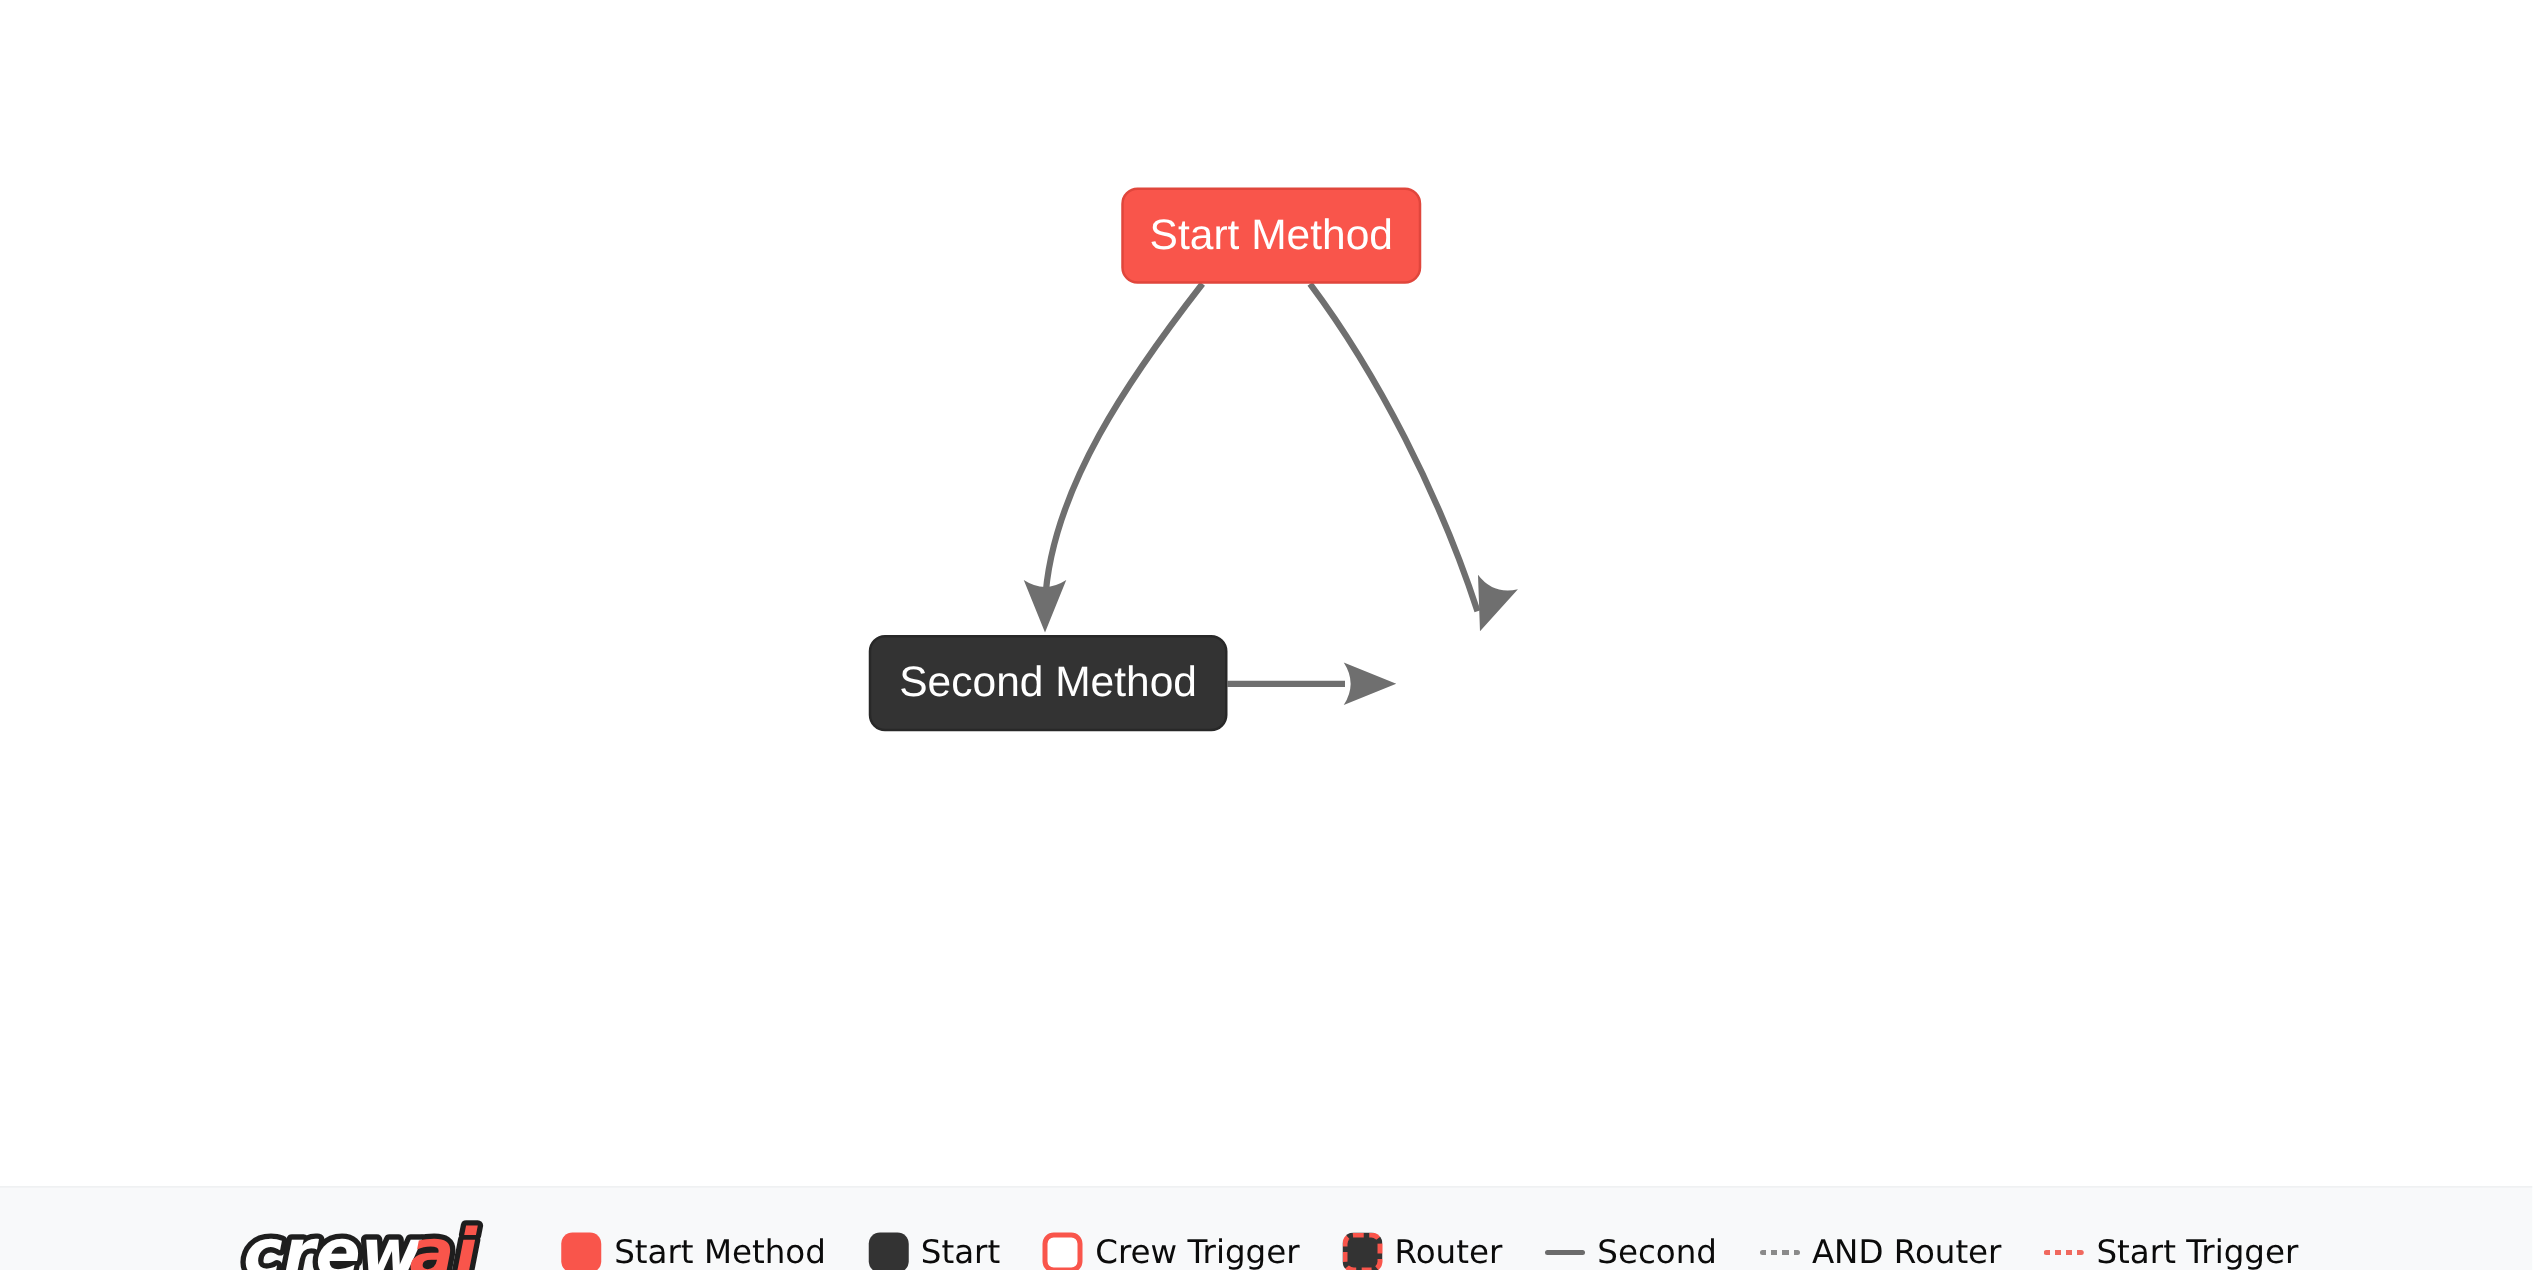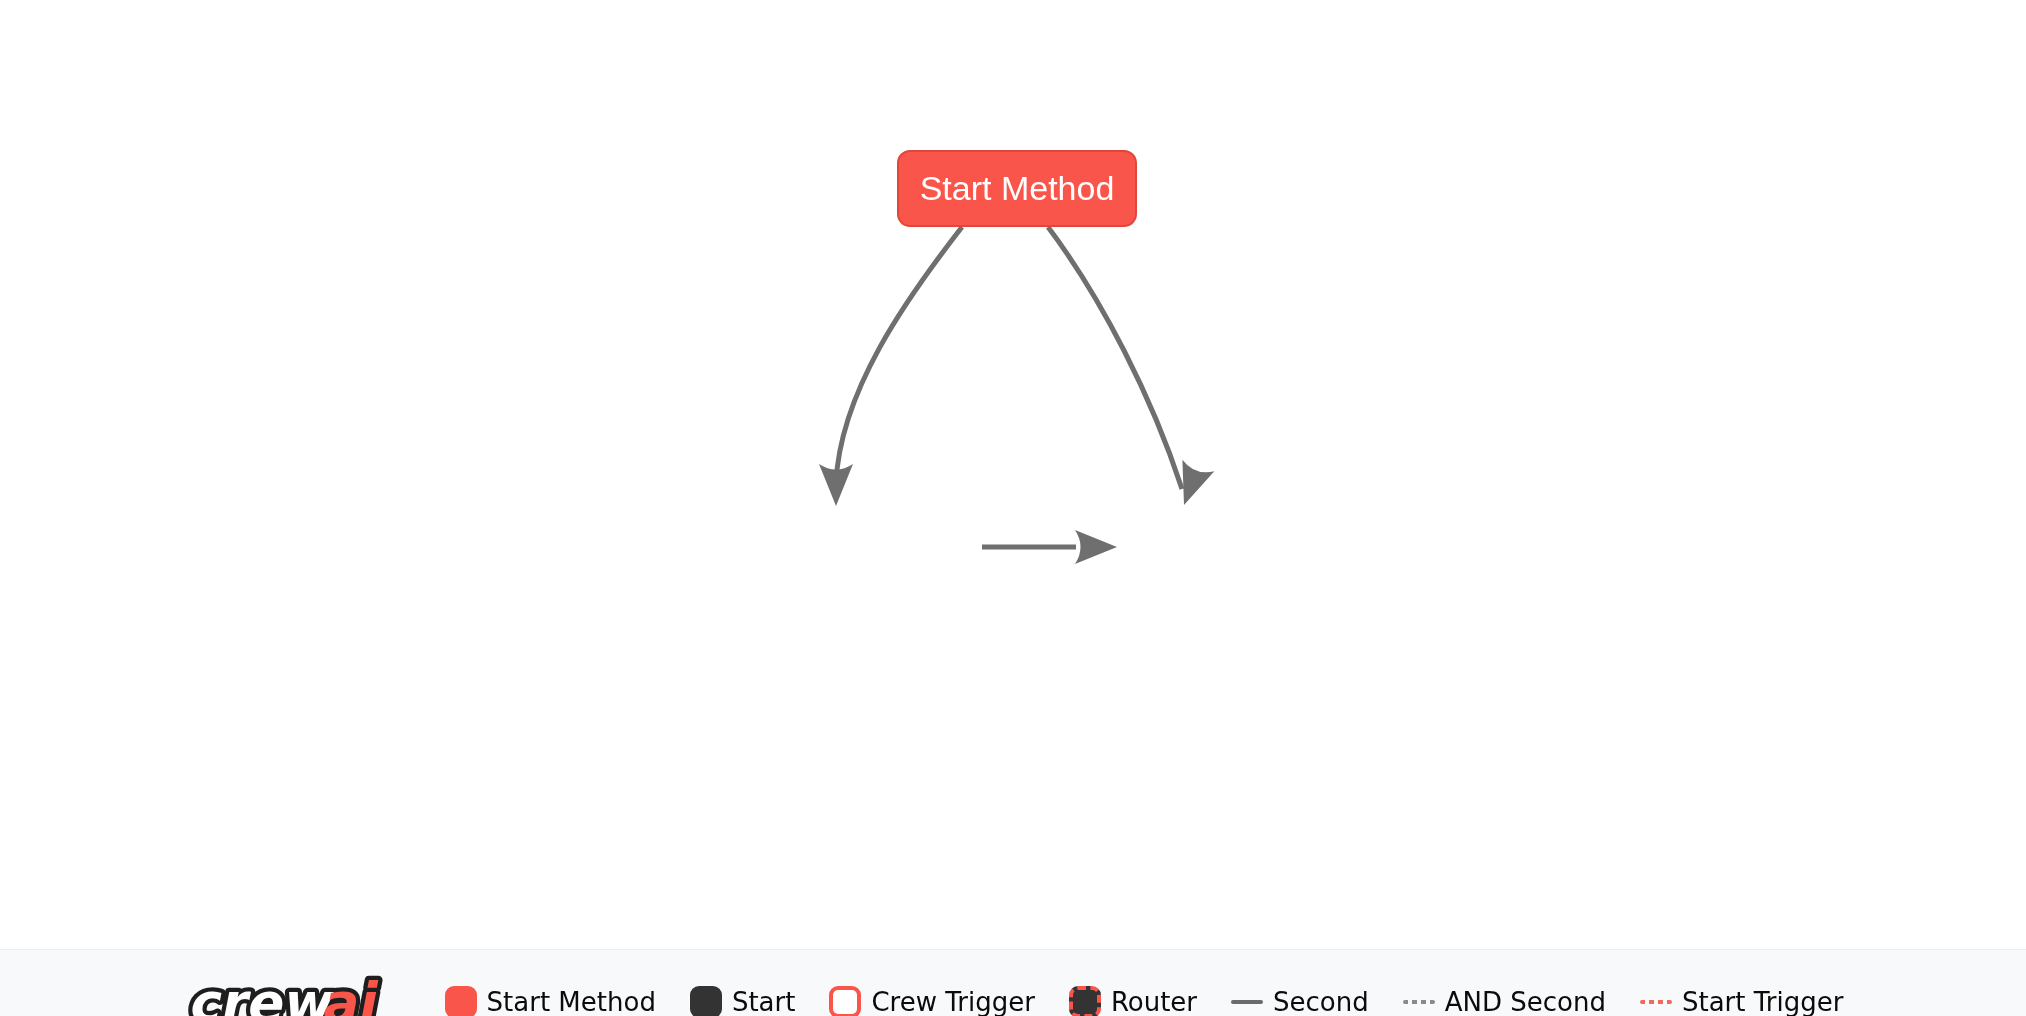--- a/index.html
+++ b/index.html
@@ -123,20 +123,21 @@
       <path class="arrow-head" d="M 1184 468 L 1167 426 Q 1184 437 1201 426 Z" transform="rotate(20 1184 468)"></path>
     </g>
 
     <g>
       <path class="edge-path" d="M 982 510 L 1076 510"></path>
       <path class="arrow-head" d="M 1117 510 L 1075 493 Q 1086 510 1075 527 Z"></path>
     </g>
   </svg>
 
   <div class="node node-start">Start Method</div>
+  <div class="node node-second">Second Method</div>
 
   <div class="legend-bar">
 
     <svg class="legend-logo" viewBox="0 0 240 84" xmlns="http://www.w3.org/2000/svg">
       <g font-family="DejaVu Sans, sans-serif" font-weight="bold" font-style="italic" font-size="56" stroke-linejoin="round" stroke-linecap="round">
 
         <g stroke="#f8f9fa" stroke-width="16" fill="none">
           <text x="8" y="62">crew</text>
           <text x="148" y="62">ai</text>
         </g>
@@ -171,21 +172,21 @@
       <span class="legend-label">Router</span>
     </div>
 
     <div class="legend-item">
       <span class="line-swatch line-trigger"></span>
       <span class="legend-label">Second</span>
     </div>
 
     <div class="legend-item">
       <span class="line-swatch line-and"></span>
-      <span class="legend-label">AND Second</span>
+      <span class="legend-label">AND Router</span>
     </div>
 
     <div class="legend-item">
       <span class="line-swatch line-router"></span>
       <span class="legend-label">Start Trigger</span>
     </div>
 
   </div>
 </div>
 

